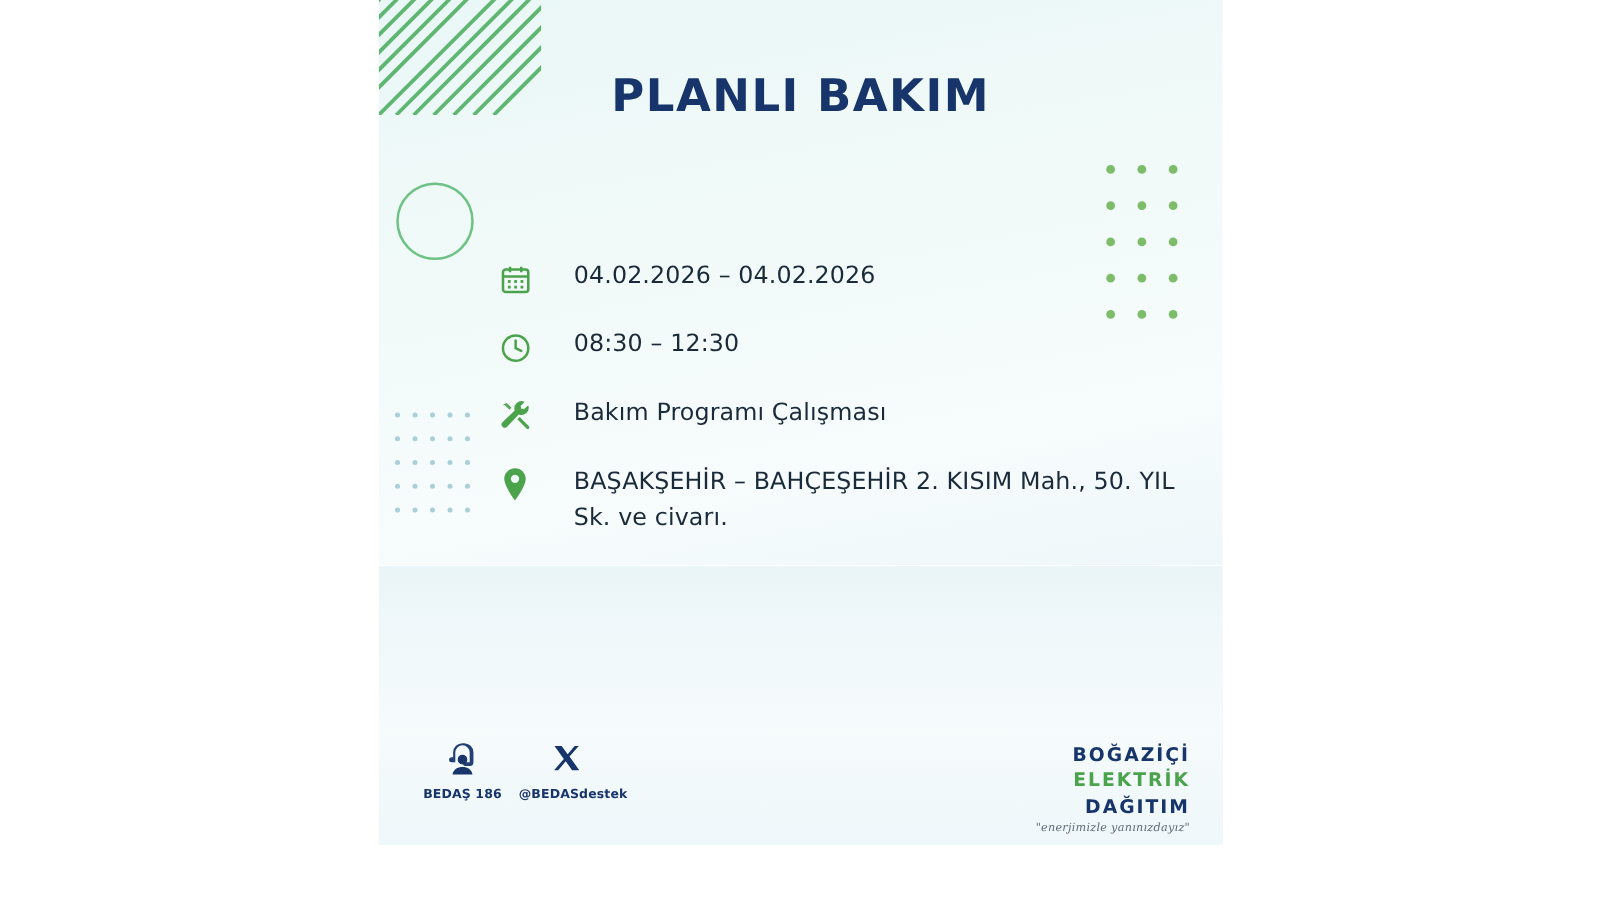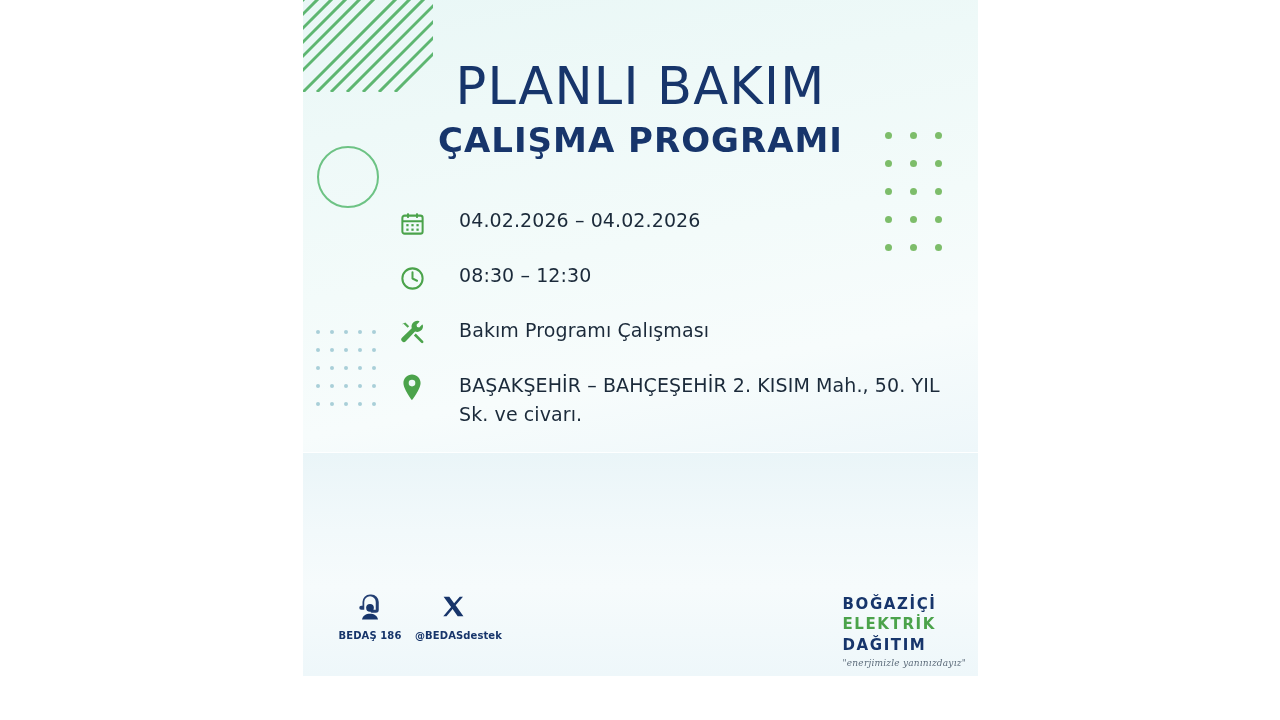--- a/index.html
+++ b/index.html
@@ -102,22 +102,22 @@
   
   .title-wrap {
     position: absolute;
     left: 0;
     top: 58px;
     width: 675px;
     text-align: center;
   }
   .title-1 {
     font-family: "DejaVu Sans", sans-serif;
-    font-weight: normal;
-    font-size: 51px;
+    font-weight: bold;
+    font-size: 36px;
     letter-spacing: 1.2px;
     color: #17356b;
     line-height: 1.12;
   }
   .title-2 {
     font-family: "DejaVu Sans", sans-serif;
     font-weight: bold;
     font-size: 34px;
     letter-spacing: 1.0px;
     color: #17356b;
@@ -187,22 +187,23 @@
     font-family: "DejaVu Sans", sans-serif;
     font-size: 10px;
     color: #17356b;
     font-weight: bold;
     margin-top: 4px;
     letter-spacing: 0.1px;
   }
 
   .footer-logo {
     position: absolute;
-    right: 12px;
+    right: 26px;
     top: 6px;
+    text-align: right;
   }
   .logo-line {
     font-family: "DejaVu Sans", sans-serif;
     font-weight: bold;
     font-size: 15px;
     letter-spacing: 1.6px;
     line-height: 1.35;
   }
   .logo-1 { color: #17356b; }
   .logo-2 { color: #4ba34b; }
@@ -256,21 +257,20 @@
     <div class="dots-left">
       <span class="dot-row"><span class="dot small"></span><span class="dot small"></span><span class="dot small"></span><span class="dot small"></span><span class="dot small"></span></span>
       <span class="dot-row"><span class="dot small"></span><span class="dot small"></span><span class="dot small"></span><span class="dot small"></span><span class="dot small"></span></span>
       <span class="dot-row"><span class="dot small"></span><span class="dot small"></span><span class="dot small"></span><span class="dot small"></span><span class="dot small"></span></span>
       <span class="dot-row"><span class="dot small"></span><span class="dot small"></span><span class="dot small"></span><span class="dot small"></span><span class="dot small"></span></span>
       <span class="dot-row"><span class="dot small"></span><span class="dot small"></span><span class="dot small"></span><span class="dot small"></span><span class="dot small"></span></span>
     </div>
 
     <div class="title-wrap">
       <div class="title-1">PLANLI BAKIM</div>
-      <div class="title-2">ÇALIŞMA PROGRAMI</div>
     </div>
 
     <div class="info-list">
 
       <div class="info-row">
         <div class="info-icon">
           <svg width="27" height="27" viewBox="0 0 24 24" fill="none" stroke="#4ba34b" stroke-width="1.8">
             <rect x="3" y="5" width="18" height="16" rx="2"></rect>
             <line x1="3" y1="10" x2="21" y2="10"></line>
             <line x1="8" y1="3" x2="8" y2="7"></line>

